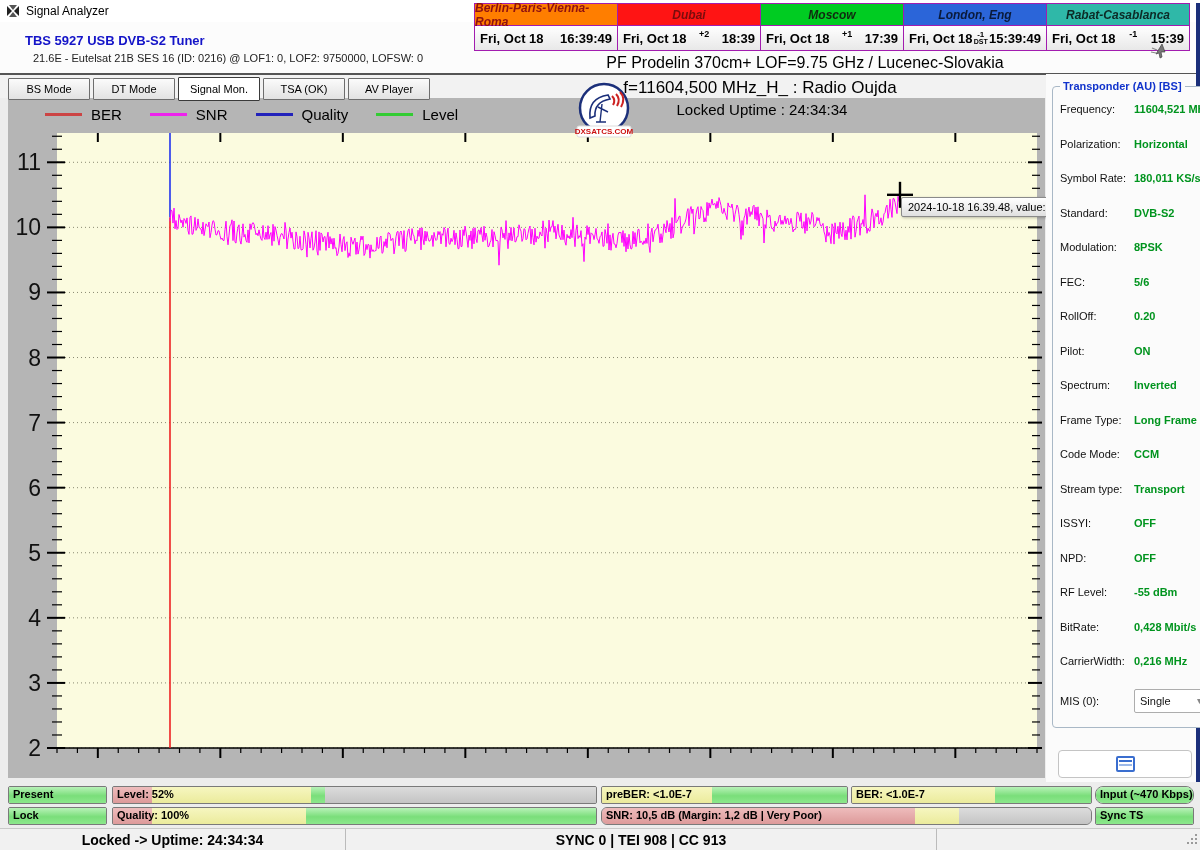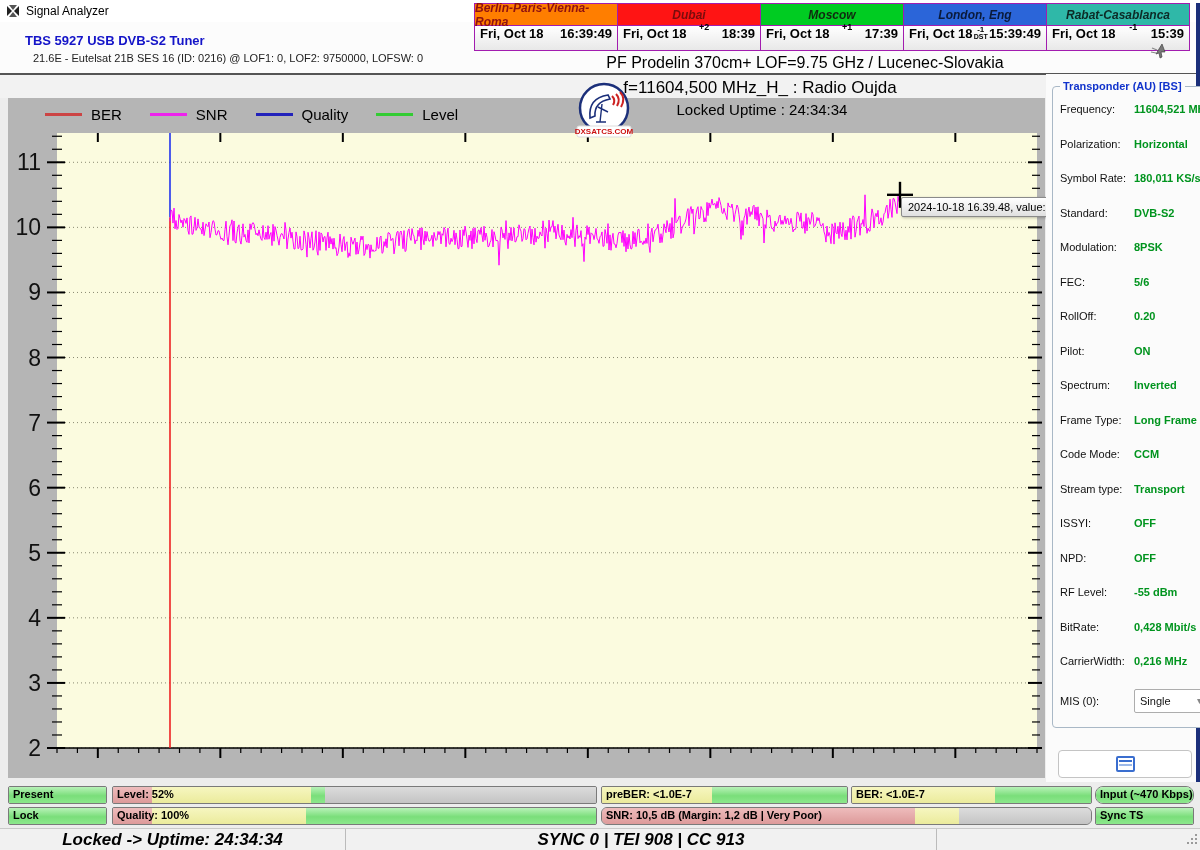--- a/index.html
+++ b/index.html
@@ -14,21 +14,21 @@
   .tuner-name{position:absolute;left:25px;top:33px;font-size:13px;font-weight:700;color:#1414c8;}
   .tuner-details{position:absolute;left:33px;top:52px;font-size:11px;color:#222;}
   .dish-line{position:absolute;left:805px;top:54px;transform:translateX(-50%);font-size:16px;color:#000;white-space:nowrap;}
   .separator{position:absolute;left:0;top:73px;width:1200px;height:2px;background:#555;}
   .tabzone{position:absolute;left:0;top:75px;width:1200px;height:23px;background:#f2f2f2;}
   
   #clocks{position:absolute;left:474px;top:3px;display:grid;grid-template-columns:repeat(5,142px);
           grid-auto-rows:auto;background:#a21caf;gap:1px;padding:1px;z-index:5;}
   .clock-head{height:21px;display:flex;align-items:center;justify-content:center;
               font-size:12px;font-weight:700;font-style:italic;}
-  .clock-time{height:24px;background:linear-gradient(#ffffff,#e8e8e8);display:flex;align-items:flex-start;
+  .clock-time{height:24px;background:linear-gradient(#ffffff,#e8e8e8);display:flex;align-items:center;
               justify-content:space-between;padding:0 5px;font-size:13px;font-weight:700;color:#000;}
   .clock-off{font-size:9px;font-weight:700;position:relative;top:-4px;}
   .off-stack{display:inline-flex;flex-direction:column;align-items:center;line-height:7px;}
   .off-stack .o1{font-size:8px;font-weight:700;}
   .off-stack .o2{font-size:7px;font-weight:700;}
   .pointer-icon{position:absolute;left:1148px;top:42px;z-index:6;}
   
   #tabs{position:absolute;left:8px;top:78px;display:flex;gap:3px;z-index:4;}
   .tab{width:80px;height:20px;font-size:11px;color:#000;display:flex;align-items:center;justify-content:center;
        border:1px solid #6e6e6e;background:linear-gradient(#fbfbfb,#e2e2e2);border-radius:1px;cursor:default;}
@@ -70,22 +70,22 @@
   .meter{position:absolute;height:16px;border:1px solid #7a7a7a;border-radius:2px;overflow:hidden;display:flex;background:#ccc;}
   .meter span.seg{height:100%;display:block;}
   .seg-green{background:linear-gradient(#b8f2b8,#7ade7a 55%,#8ce88c);}
   .seg-pink{background:linear-gradient(#eebcbc,#dd9a9a);}
   .seg-yellow{background:linear-gradient(#f6f6c0,#ebeb9c);}
   .seg-gray{background:linear-gradient(#dcdcdc,#c4c4c4);}
   .meter-label{position:absolute;left:4px;top:1px;font-size:11px;font-weight:700;color:#000;white-space:nowrap;}
   
   #statusbar{position:absolute;left:0;top:828px;width:1200px;height:22px;background:#f1f1f1;border-top:1px solid #c9c9c9;
              display:flex;align-items:center;}
-  .sb-sec{height:100%;display:flex;align-items:center;justify-content:center;font-size:17px;font-weight:700;
-          color:#000;border-right:1px solid #bbbbbb;white-space:nowrap;font-style:italic;}
+  .sb-sec{height:100%;display:flex;align-items:center;justify-content:center;font-size:14px;font-weight:700;
+          color:#000;border-right:1px solid #bbbbbb;white-space:nowrap;}
   .grip{position:absolute;right:2px;bottom:2px;}
 </style>
 </head>
 <body>
 
 <div id="app">
 
   <div class="topzone"></div>
 
   <div class="titlebar">
@@ -142,20 +142,27 @@
     </svg>
   </span>
 
   <div class="tuner-name">TBS 5927 USB DVB-S2 Tuner</div>
   <div class="tuner-details">21.6E - Eutelsat 21B  SES 16 (ID: 0216) @ LOF1: 0, LOF2: 9750000, LOFSW: 0</div>
   <div class="dish-line">PF Prodelin 370cm+ LOF=9.75 GHz / Lucenec-Slovakia</div>
 
   <div class="separator"></div>
   <div class="tabzone"></div>
 
+  <div id="tabs">
+      <div class="tab">BS Mode</div>
+      <div class="tab">DT Mode</div>
+      <div class="tab active">Signal Mon.</div>
+      <div class="tab">TSA (OK)</div>
+      <div class="tab">AV Player</div>
+    </div>
   <div class="freq-line">f=11604,500 MHz_H_ : Radio Oujda</div>
 
   <div class="logo">
     <svg width="60" height="58" viewBox="0 0 60 58">
       <circle cx="30" cy="26" r="24" fill="#ffffff" stroke="#1b2f7a" stroke-width="2.5"></circle>
       <path d="M16 36 Q14 16 34 13 L36 17 Q20 20 21 34 Z" fill="none" stroke="#1b2f7a" stroke-width="1.6"></path>
       <path d="M24 25 L34 30 M28 22 L26 40 M22 40 L32 40" stroke="#1b2f7a" stroke-width="1.4"></path>
       <path d="M38 14 q4 4 1 9 M42 12 q5 5 1 12 M46 10 q6 6 1 15" stroke="#cc2222" stroke-width="2" fill="none"></path>
       <rect x="3" y="44" width="54" height="11" rx="2" fill="#ffffff" stroke="#dddddd"></rect>
       <text x="30" y="52" text-anchor="middle" font-size="8" font-weight="bold" fill="#cc1111" font-family="Liberation Sans, sans-serif" id="logo-text">DXSATCS.COM</text>

